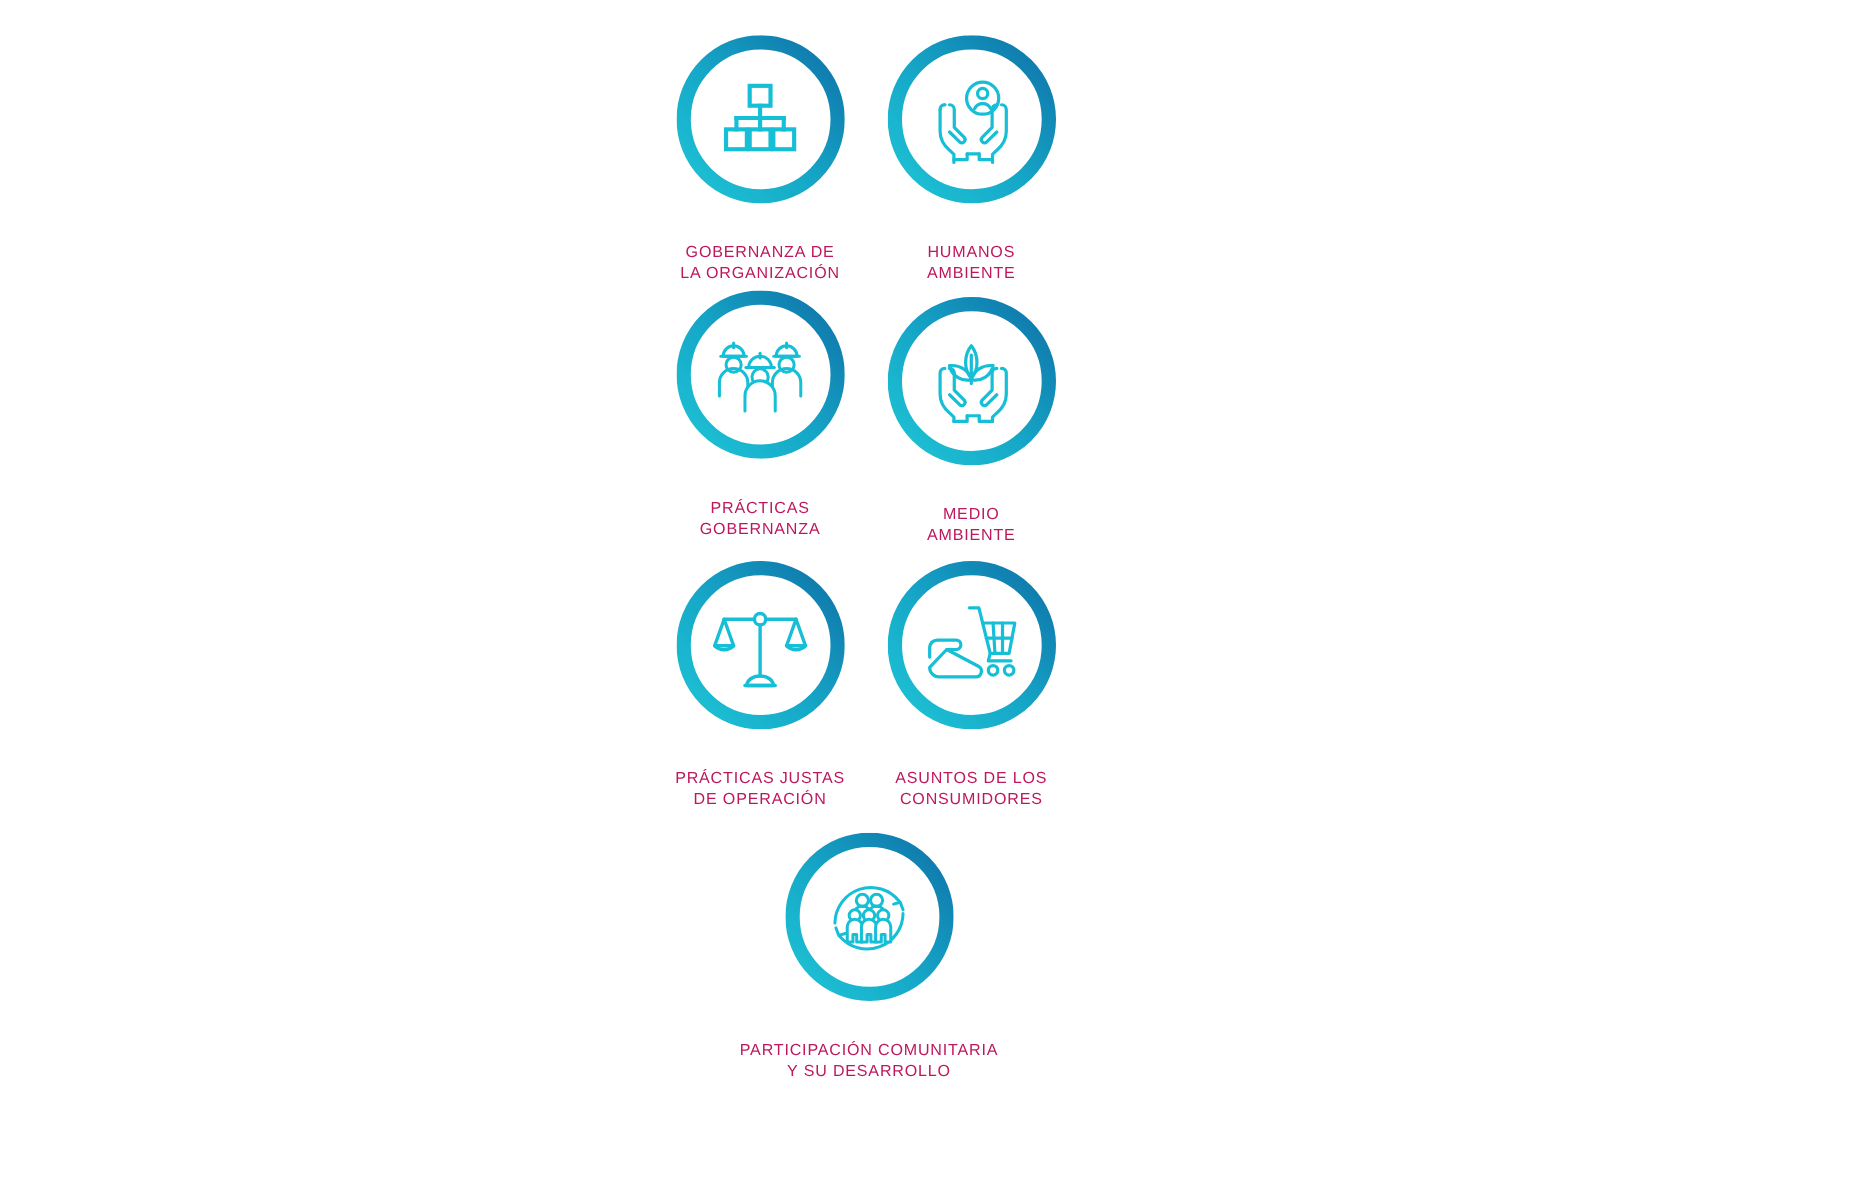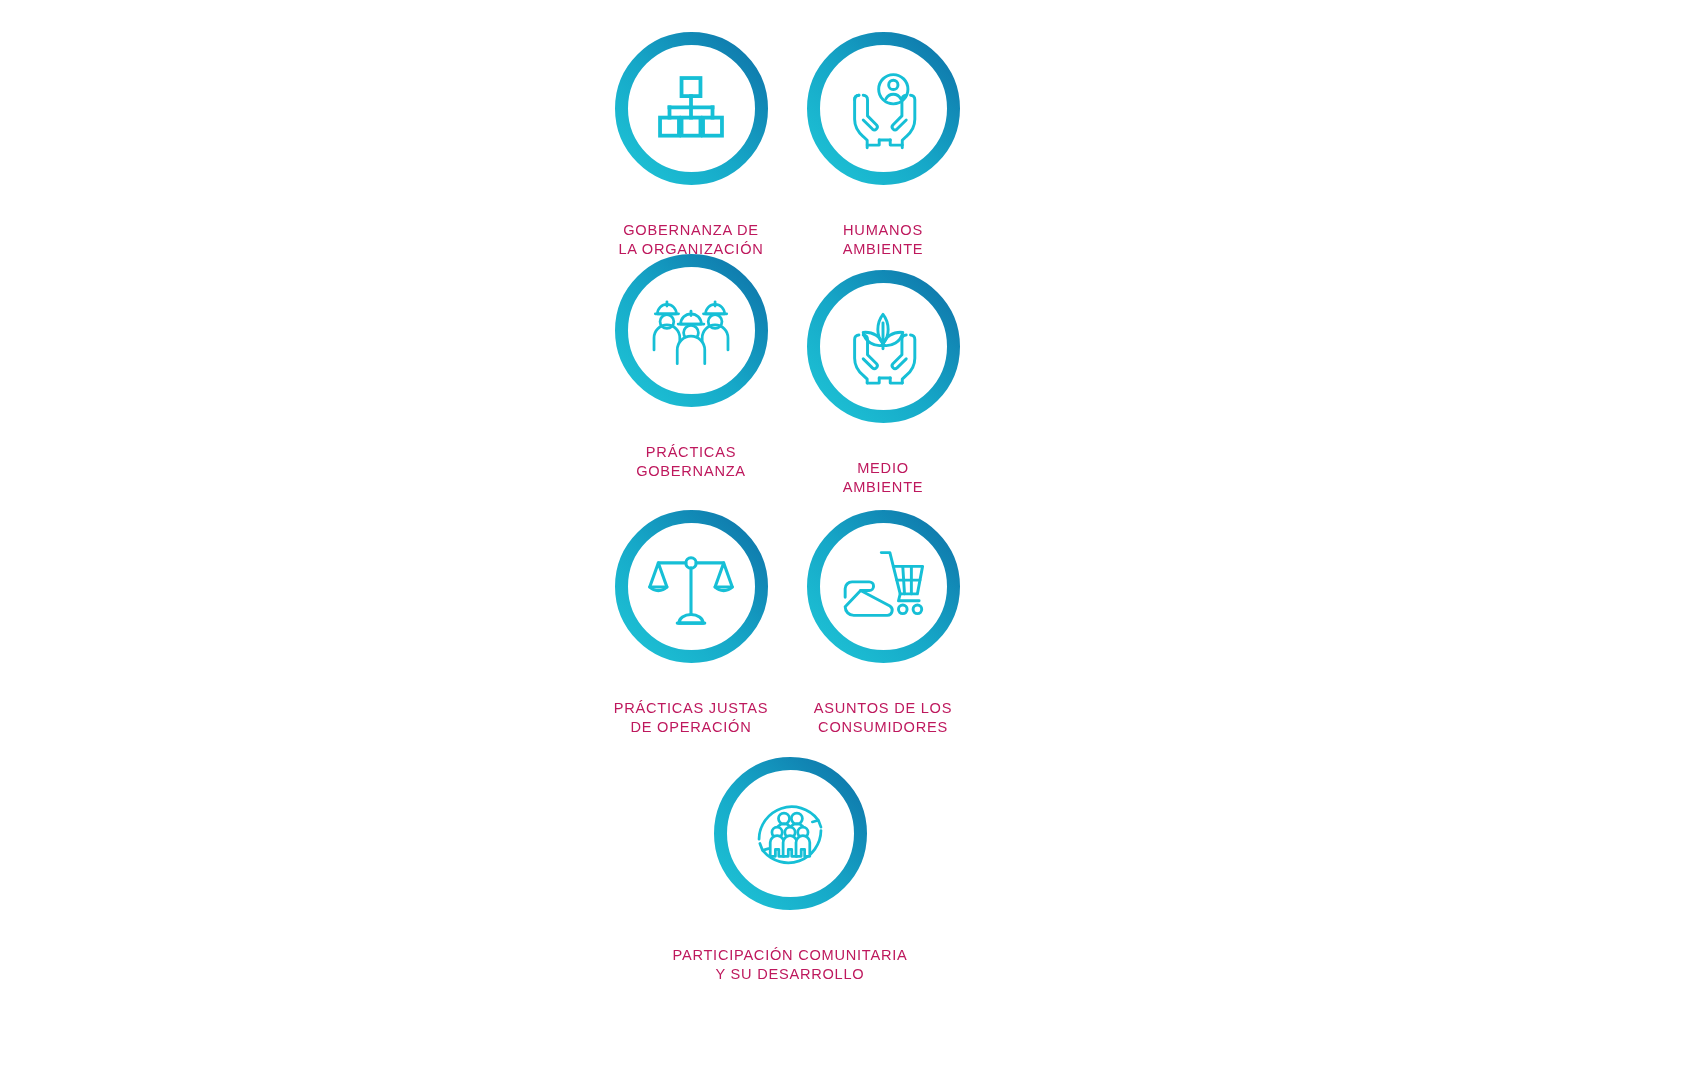--- a/index.html
+++ b/index.html
@@ -58,21 +58,21 @@
     line-height: 19.5px;
     letter-spacing: 0.75px;
     font-weight: 400;
     white-space: pre-line;
   }
   .caption .l2 { display: block; }
 
   
   #item-0 { left: 691px;  top: 32px;  }
   #item-1 { left: 883px;  top: 32px;  }
-  #item-2 { left: 691px;  top: 254px; }
+  #item-2 { left: 691px;  top: 264px; }
   #item-3 { left: 883px;  top: 270px; }
   #item-4 { left: 691px;  top: 510px; }
   #item-5 { left: 883px;  top: 510px; }
   #item-6 { left: 790px;  top: 757px; }
 </style>
 </head>
 <body>
 
 <div id="board">
 

